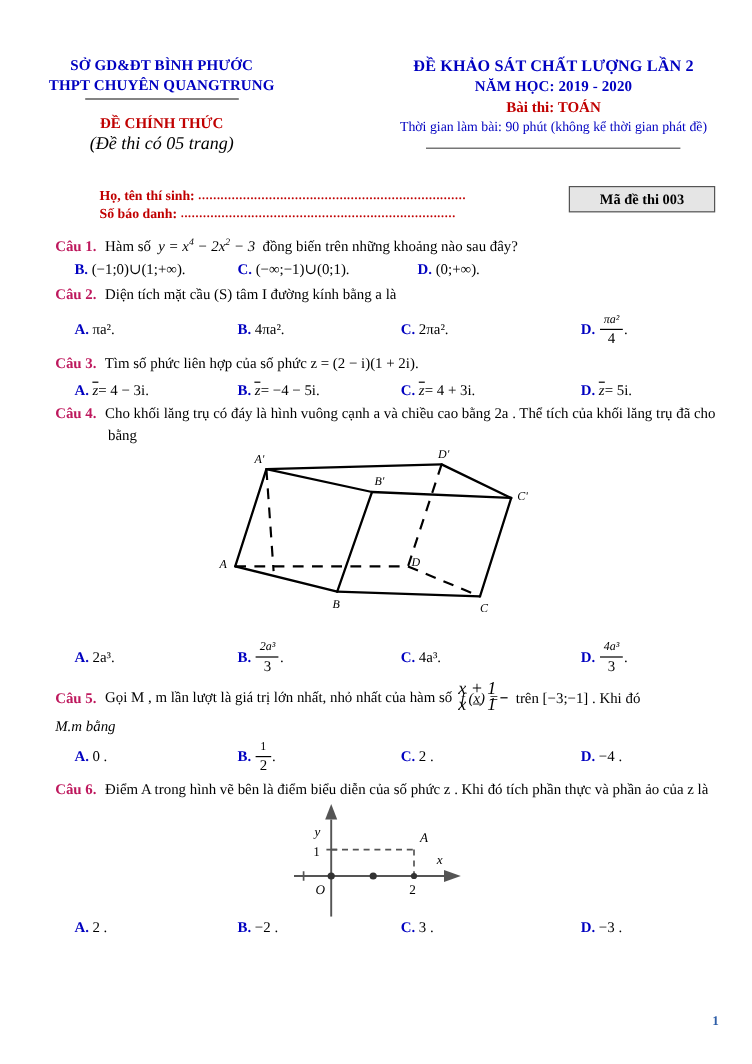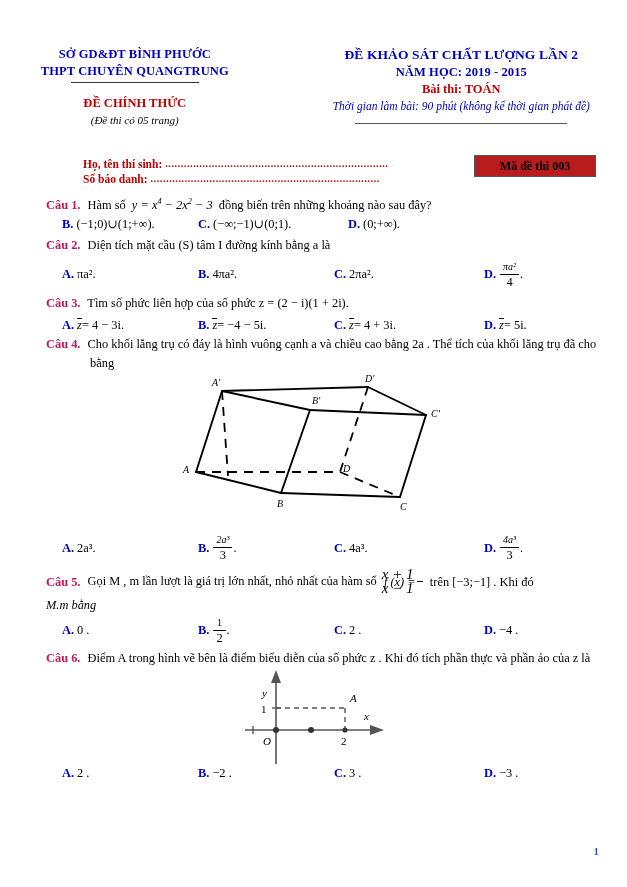--- a/index.html
+++ b/index.html
@@ -60,26 +60,25 @@
     margin: 2px auto 0 auto;
   }
   .hdr-rule-wide {
     width: 212px;
     height: 0;
     border-top: 1px solid #555;
     margin: 9px auto 0 auto;
   }
   .italic-small {
     font-style: italic;
-    font-size: 11px;
+    font-size: 15px;
     line-height: 16px;
     color: #000;
   }
   .italic-blue {
-    font-style: italic;
     font-size: 11.5px;
     line-height: 16px;
     color: #0000c0;
   }
   .spacer-8 { height: 12px; }
 
   
   .cand {
     position: absolute;
     left: 52px;
@@ -112,21 +111,21 @@
     left: 474px;
     top: 155px;
     width: 120px;
     height: 20px;
     border: 1px solid #555;
     display: flex;
     align-items: center;
     justify-content: center;
     font-weight: bold;
     font-size: 12px;
-    background: #b91c1c;
+    background: #e5e5e5;
   }
 
   
   .qarea {
     position: absolute;
     left: 0;
     top: 196px;
     width: 627px;
   }
   .qblock { margin: 0; }
@@ -227,21 +226,21 @@
     <div class="hdr-left">
       <div class="blue-bold">SỞ GD&amp;ĐT BÌNH PHƯỚC</div>
       <div class="blue-bold">THPT CHUYÊN QUANGTRUNG</div>
       <div class="hdr-rule"></div>
       <div class="spacer-8"></div>
       <div class="red-bold">ĐỀ CHÍNH THỨC</div>
       <div class="italic-small">(Đề thi có 05 trang)</div>
     </div>
     <div class="hdr-right">
       <div class="blue-bold" style="font-size:13.5px;line-height:18px;">ĐỀ KHẢO SÁT CHẤT LƯỢNG LẦN 2</div>
-      <div class="blue-bold">NĂM HỌC: 2019 - 2015</div>
+      <div class="blue-bold">NĂM HỌC: 2019 - 2020</div>
       <div class="red-bold">Bài thi: TOÁN</div>
       <div class="italic-blue">Thời gian làm bài: 90 phút (không kể thời gian phát đề)</div>
       <div class="hdr-rule-wide"></div>
     </div>
   </div>
 
   <div class="cand">
     <div class="cand-row">
       <span class="cand-label">Họ, tên thí sinh:</span>
       <span class="dots">........................................................................</span>

